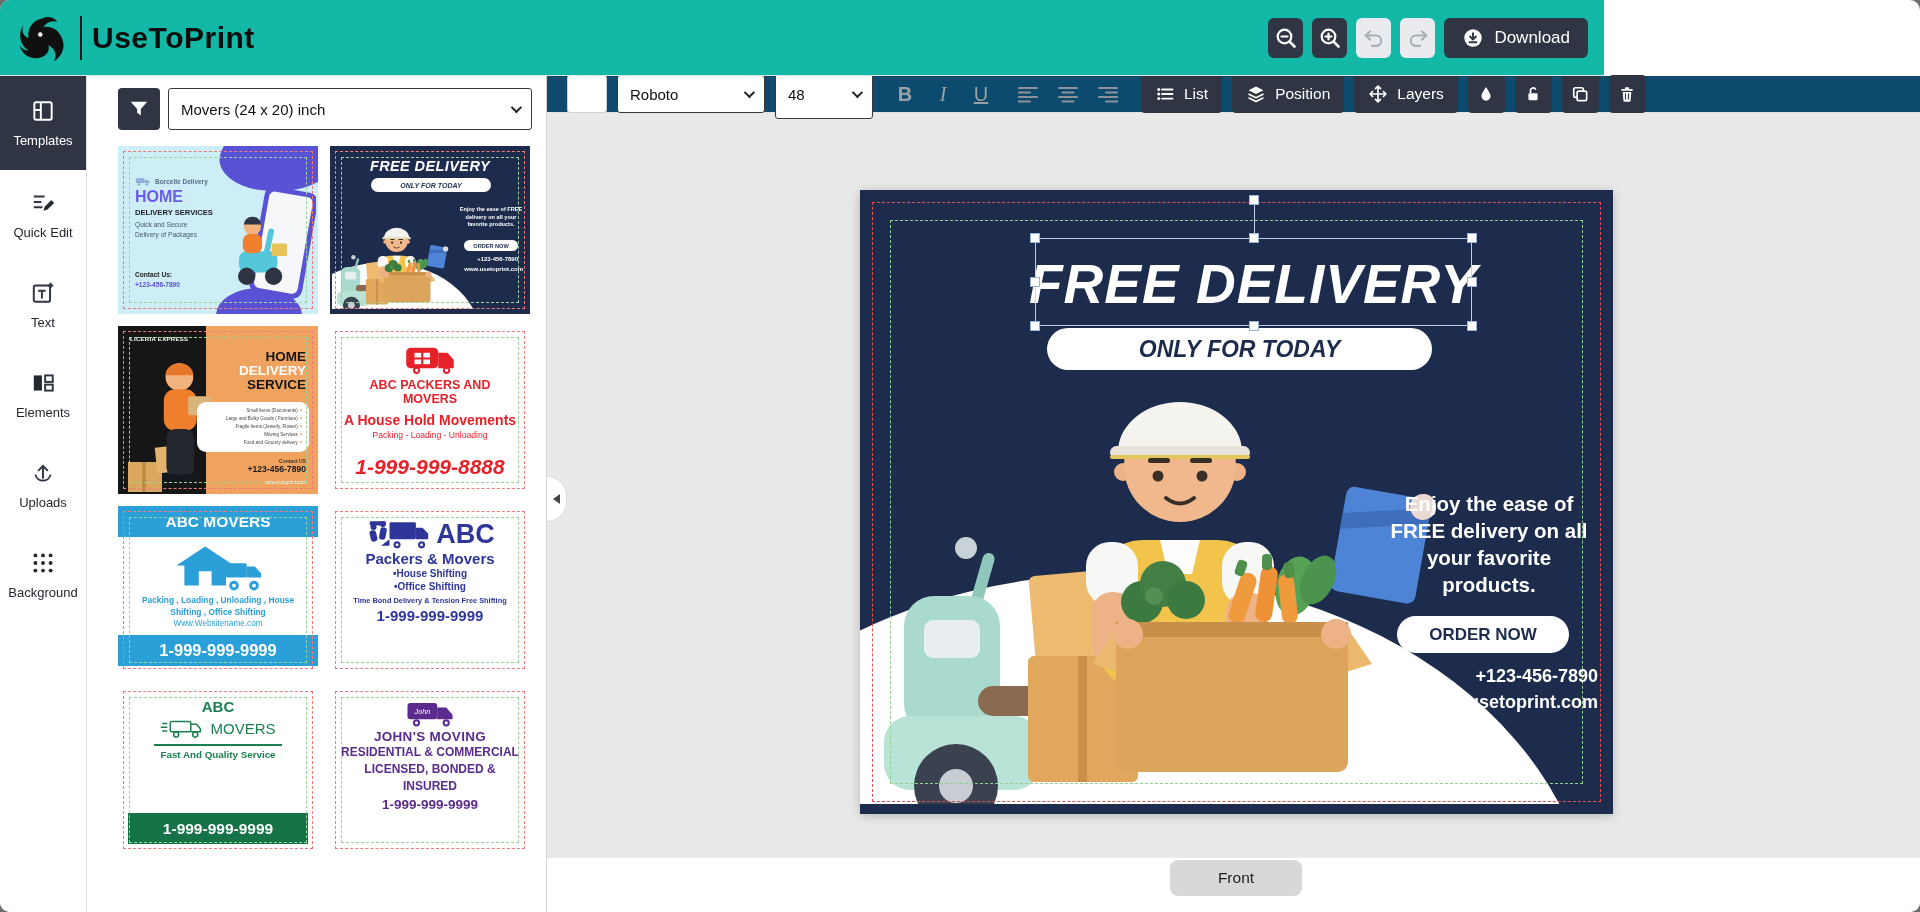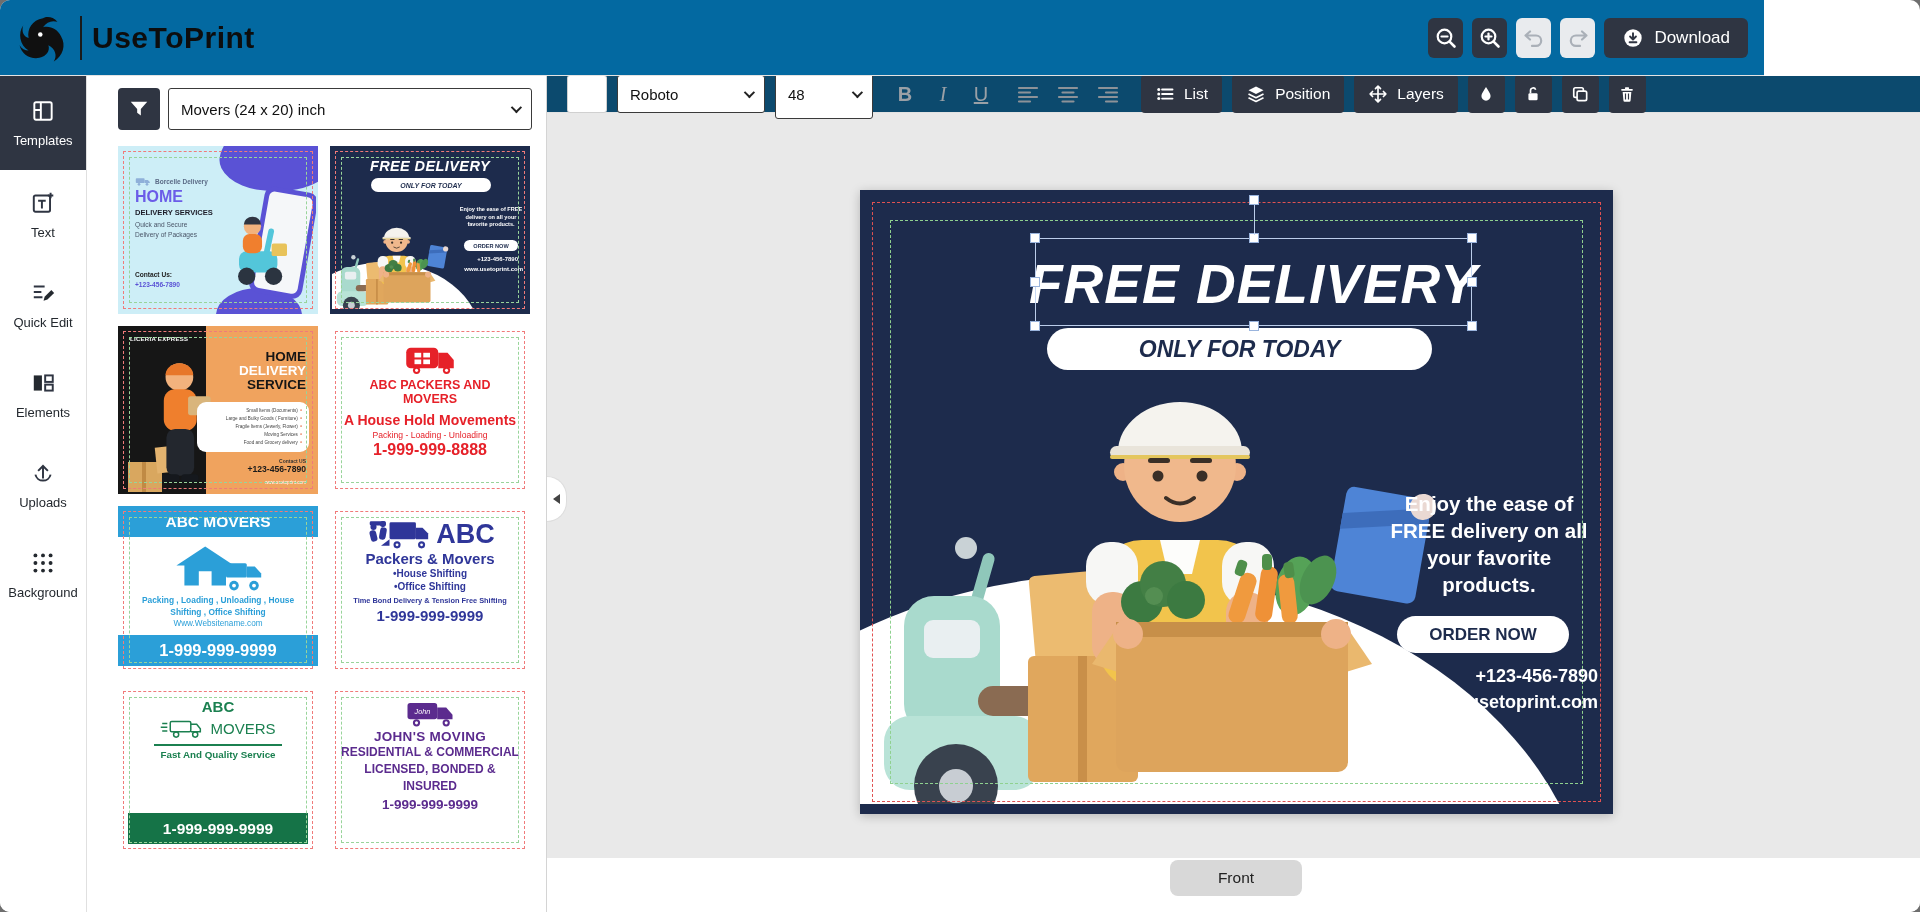--- a/index.html
+++ b/index.html
@@ -1,21 +1,21 @@
 <!DOCTYPE html>
 <html><head>
 <meta charset="utf-8">
 <style>
   * { margin:0; padding:0; box-sizing:border-box; }
   html,body { width:1920px; height:912px; }
   body { background:#6e6e6e; font-family:"Liberation Sans", sans-serif; }
   .app { position:relative; width:1920px; height:912px; background:#fff; border-radius:10px; overflow:hidden; }
 
   
-  .header { position:absolute; left:0; top:0; width:1764px; height:76px; background:#0369a1;
+  .header { position:absolute; left:0; top:0; width:1604px; height:76px; background:#14b8a6;
             border-bottom:1px solid #e3e3e3; display:flex; align-items:center; padding:8px 16px; z-index:30; }
   .logo-wrap { display:flex; align-items:center; gap:10px; }
   .logo-icon { width:54px; height:54px; color:#101010; }
   .logo-sep { width:2px; height:44px; background:#1a1a1a; }
   .brand { font-size:30px; font-weight:700; color:#0d0d0d; letter-spacing:.5px; }
   .header-actions { margin-left:auto; display:flex; gap:9px; align-items:center; }
   .hbtn { width:35px; height:40px; border-radius:6px; background:#2f3542; display:flex; align-items:center; justify-content:center; cursor:pointer; }
   .hbtn svg { width:24px; height:24px; }
   .hbtn.disabled { background:#e9ebee; }
   .hbtn.disabled svg { stroke:#aab0b8; }
@@ -88,21 +88,21 @@
   .t3-contact .c1 { font-size:5px; color:#333; font-weight:600; }
   .t3-contact .c2 { font-size:8.6px; color:#1a1a1a; font-weight:800; }
   .t3-web { position:absolute; right:12px; bottom:9px; font-size:4.6px; color:#fff; z-index:4; }
 
   
   .card-t4 { text-align:center; color:#e62129; }
   .t4-icon { width:62px; height:34px; margin:16px auto 2px auto; color:#e62129; display:block; }
   .t4-title { font-size:12.5px; font-weight:800; line-height:1.15; width:150px; margin:0 auto; }
   .t4-l1 { font-size:14px; font-weight:600; margin-top:5px; }
   .t4-l2 { font-size:8.6px; margin-top:2px; }
-  .t4-phone { font-size:16px; font-weight:800; margin-top:1px; }
+  .t4-phone { font-size:21px; font-weight:800; margin-top:15px;font-style:italic; }
 
   
   .t5-bar { position:absolute; left:0; right:0; height:31px; background:#2b9fd8; display:flex; align-items:center; justify-content:center;
             color:#fff; font-weight:800; font-size:15.5px; z-index:4; }
   .t5-top { top:0; } .t5-bot { bottom:8px; font-size:16.5px; }
   .t5-icon { position:absolute; left:46px; top:38px; width:108px; height:48px; color:#2b9fd8; }
   .t5-l1 { position:absolute; left:12px; top:88px; width:176px; text-align:center; font-size:8.4px; font-weight:600; color:#2b9fd8; line-height:1.45; z-index:4; }
   .t5-web { position:absolute; left:12px; top:113px; width:176px; text-align:center; font-size:8.2px; color:#2b9fd8; z-index:4; }
 
   
@@ -481,29 +481,29 @@
 
   <div class="sidebar">
     <div class="side-item active">
       <svg>
           <use href="#i-templates"></use>
         </svg>
       <span class="lbl">Templates</span>
     </div>
     <div class="side-item">
       <svg>
+          <use href="#i-quickedit"></use>
+        </svg>
+      <span class="lbl">Quick Edit</span>
+    </div>
+    <div class="side-item">
+      <svg>
           <use href="#i-text"></use>
         </svg>
       <span class="lbl">Text</span>
-    </div>
-    <div class="side-item">
-      <svg>
-          <use href="#i-quickedit"></use>
-        </svg>
-      <span class="lbl">Quick Edit</span>
     </div>
     <div class="side-item">
       <svg>
           <use href="#i-elements"></use>
         </svg>
       <span class="lbl">Elements</span>
     </div>
     <div class="side-item">
       <svg>
           <use href="#i-upload"></use>

